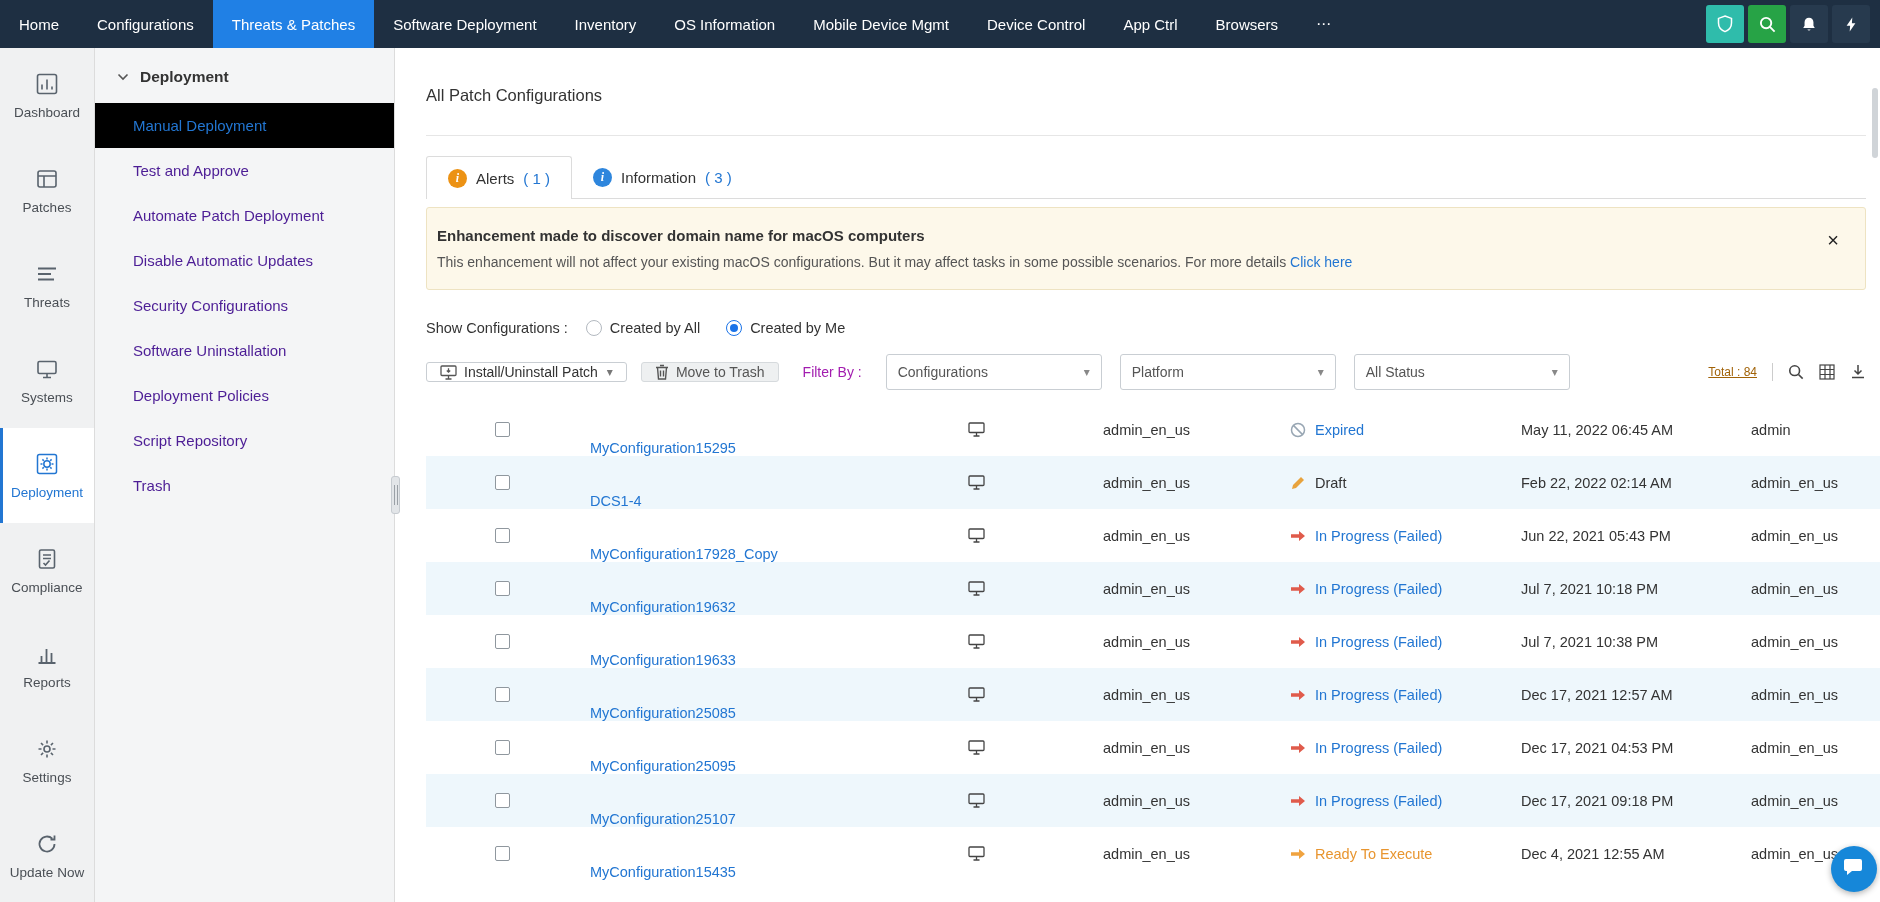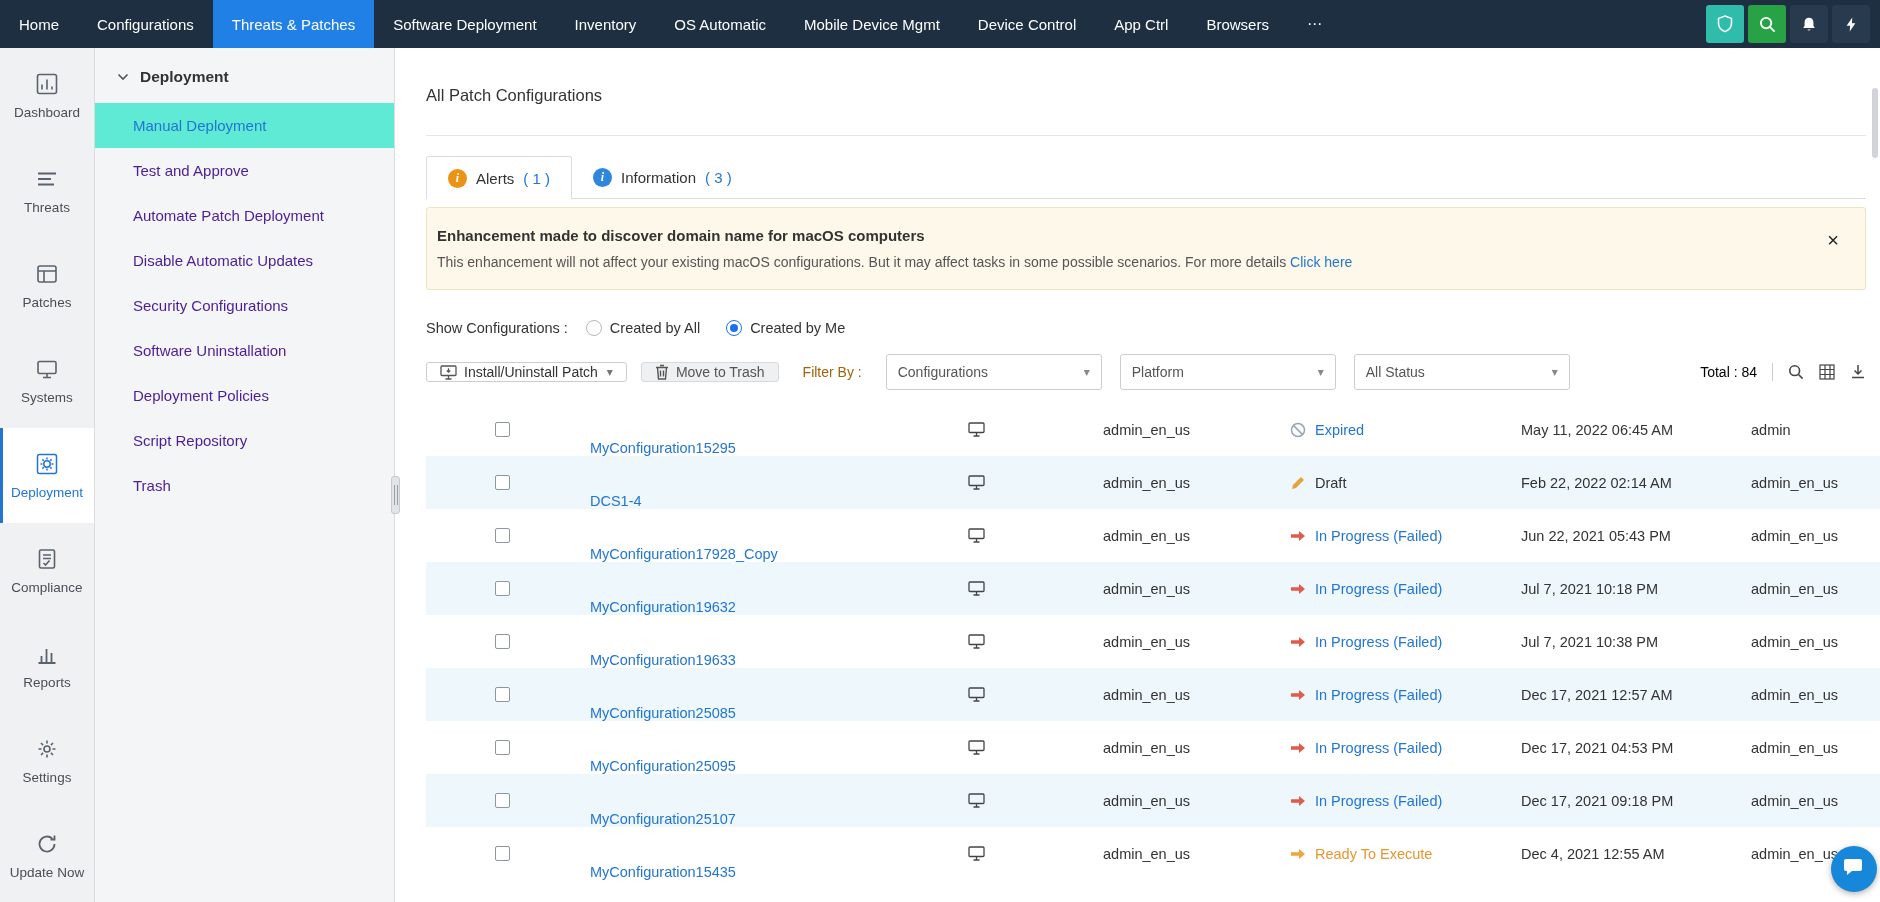--- a/index.html
+++ b/index.html
@@ -26,21 +26,21 @@
   .rail-item { height:95px; display:flex; flex-direction:column; align-items:center; justify-content:center; gap:9px; color:#4a4f55; font-size:13.5px; cursor:pointer; }
   .rail-icon { height:24px; display:flex; align-items:center; color:#59636d; }
   .rail-item.active { background:#fff; color:#2276d2; box-shadow:inset 3px 0 0 #2276d2; }
   .rail-item.active .rail-icon { color:#2276d2; }
 
   
   .sidebar { width:300px; background:#f4f5f6; border-right:1px solid #dcdcdc; padding-top:20px; flex:none; }
   .side-header { display:flex; align-items:center; gap:11px; padding:0 22px; font-size:15.5px; font-weight:700; color:#333; margin-bottom:17px; cursor:pointer; }
   .side-header .chev { color:#555; display:flex; }
   .side-item { height:45px; display:flex; align-items:center; padding-left:38px; font-size:15px; color:#4c1d95; cursor:pointer; }
-  .side-item.active { background:#5eead4; color:#2276d2; }
+  .side-item.active { background:#000000; color:#2276d2; }
 
   
   .resize-handle { position:absolute; left:391px; top:428px; width:9px; height:38px; background:#e2e5e8; border:1px solid #c6cbd0; border-radius:3px; z-index:5; cursor:col-resize; }
   .resize-handle::before, .resize-handle::after { content:""; position:absolute; top:8px; bottom:8px; width:1px; background:#9aa0a6; }
   .resize-handle::before { left:2px; } .resize-handle::after { left:5px; }
 
   
   .main { flex:1; background:#fff; position:relative; padding-left:31px; overflow:hidden; }
   .page-title { padding-top:38px; font-size:16.5px; color:#333; }
   .title-rule { border-bottom:1px solid #e6e6e6; margin-top:30px; margin-right:14px; }
@@ -64,26 +64,26 @@
   .radio-group { display:flex; align-items:center; margin-right:26px; cursor:pointer; }
   .radio { width:16px; height:16px; border-radius:50%; border:1px solid #b3b9c0; background:#fff; margin-right:8px; position:relative; flex:none; }
   .radio.sel { border-color:#1a73e8; }
   .radio.sel::after { content:""; position:absolute; left:3px; top:3px; width:8px; height:8px; border-radius:50%; background:#1a73e8; }
 
   .toolbar { margin-top:18px; margin-right:14px; display:flex; align-items:center; }
   .btn { display:flex; align-items:center; gap:7px; height:20px; padding:0 13px; border:1px solid #c9ced3; border-radius:3px; background:#fff; font-size:14px; color:#333; cursor:pointer; white-space:nowrap; }
   .btn-icon { display:flex; color:#555; }
   .btn-caret { color:#777; font-size:12px; margin-left:2px; }
   .trash-btn { margin-left:14px; background:#eef0f1; border-color:#d6dadd; color:#555; }
-  .filter-label { margin-left:24px; font-size:14px; color:#a16207; }
+  .filter-label { margin-left:24px; font-size:14px; color:#a21caf; }
   .dd-wrap { display:flex; margin-left:24px; gap:18px; }
   .dropdown { width:216px; height:36px; border:1px solid #c9ced3; border-radius:3px; display:flex; align-items:center; justify-content:space-between; padding:0 11px; font-size:14px; color:#555; cursor:pointer; background:#fff; }
   .dd-caret { color:#888; font-size:12px; }
   .toolbar-right { margin-left:auto; display:flex; align-items:center; gap:15px; }
-  .total { font-size:14px; color:#000000; }
+  .total { font-size:12px; color:#a16207;text-decoration:underline; }
   .vdiv { width:1px; height:18px; background:#ccc; }
   .tool-icon { display:flex; color:#444; cursor:pointer; }
 
   
   .table { margin-top:13px; font-size:14.5px; }
   .thead { display:flex; align-items:center; background:#f4f5f6; border-top:1px solid #e3e3e3; border-bottom:1px solid #e3e3e3; height:36px; color:#444; font-weight:700; font-size:14px; }
   .trow { display:flex; align-items:center; height:53px; color:#333; }
   .trow:nth-child(even) { background:#eef7fc; }
   .td { flex:none; display:flex; align-items:center; }
   .c-check { width:140px; }
@@ -114,21 +114,21 @@
 </head>
 <body>
 
 <div class="topnav">
   <div class="nav-items">
       <div class="nav-item">Home</div>
       <div class="nav-item">Configurations</div>
       <div class="nav-item active">Threats &amp; Patches</div>
       <div class="nav-item">Software Deployment</div>
       <div class="nav-item">Inventory</div>
-      <div class="nav-item">OS Automatic</div>
+      <div class="nav-item">OS Information</div>
       <div class="nav-item">Mobile Device Mgmt</div>
       <div class="nav-item">Device Control</div>
       <div class="nav-item">App Ctrl</div>
       <div class="nav-item">Browsers</div>
       <div class="nav-item">⋯</div>
     </div>
   <div class="nav-right">
     <span class="nav-icon-btn shield-btn">
         <span>
           <svg width="16" height="18" viewBox="0 0 16 18" fill="none" stroke="#fff" stroke-width="1.5">
@@ -170,34 +170,34 @@
           <span class="rail-icon">
             <svg width="22" height="22" viewBox="0 0 22 22" fill="none" stroke="currentColor" stroke-width="1.6">
               <rect x="1.5" y="1.5" width="19" height="19" rx="2"></rect>
               <path d="M6 16.5v-5M11 16.5V6.5M16 16.5v-3"></path>
             </svg>
           </span>
           <span>Dashboard</span>
         </div>
         <div class="rail-item">
           <span class="rail-icon">
-            <svg width="22" height="22" viewBox="0 0 22 22" fill="none" stroke="currentColor" stroke-width="1.8">
-              <path d="M2 5.5h18M2 11h13M2 16.5h16"></path>
-            </svg>
-          </span>
-          <span>Threats</span>
-        </div>
-        <div class="rail-item">
-          <span class="rail-icon">
             <svg width="22" height="22" viewBox="0 0 22 22" fill="none" stroke="currentColor" stroke-width="1.6">
               <rect x="2" y="3" width="18" height="16" rx="2"></rect>
               <path d="M2 8h18M8 8v11"></path>
             </svg>
           </span>
           <span>Patches</span>
+        </div>
+        <div class="rail-item">
+          <span class="rail-icon">
+            <svg width="22" height="22" viewBox="0 0 22 22" fill="none" stroke="currentColor" stroke-width="1.8">
+              <path d="M2 5.5h18M2 11h13M2 16.5h16"></path>
+            </svg>
+          </span>
+          <span>Threats</span>
         </div>
         <div class="rail-item">
           <span class="rail-icon">
             <svg width="22" height="22" viewBox="0 0 22 22" fill="none" stroke="currentColor" stroke-width="1.6">
               <rect x="2" y="3.5" width="18" height="12" rx="1.5"></rect>
               <path d="M7 19.5h8M11 15.5v4"></path>
             </svg>
           </span>
           <span>Systems</span>
         </div>

